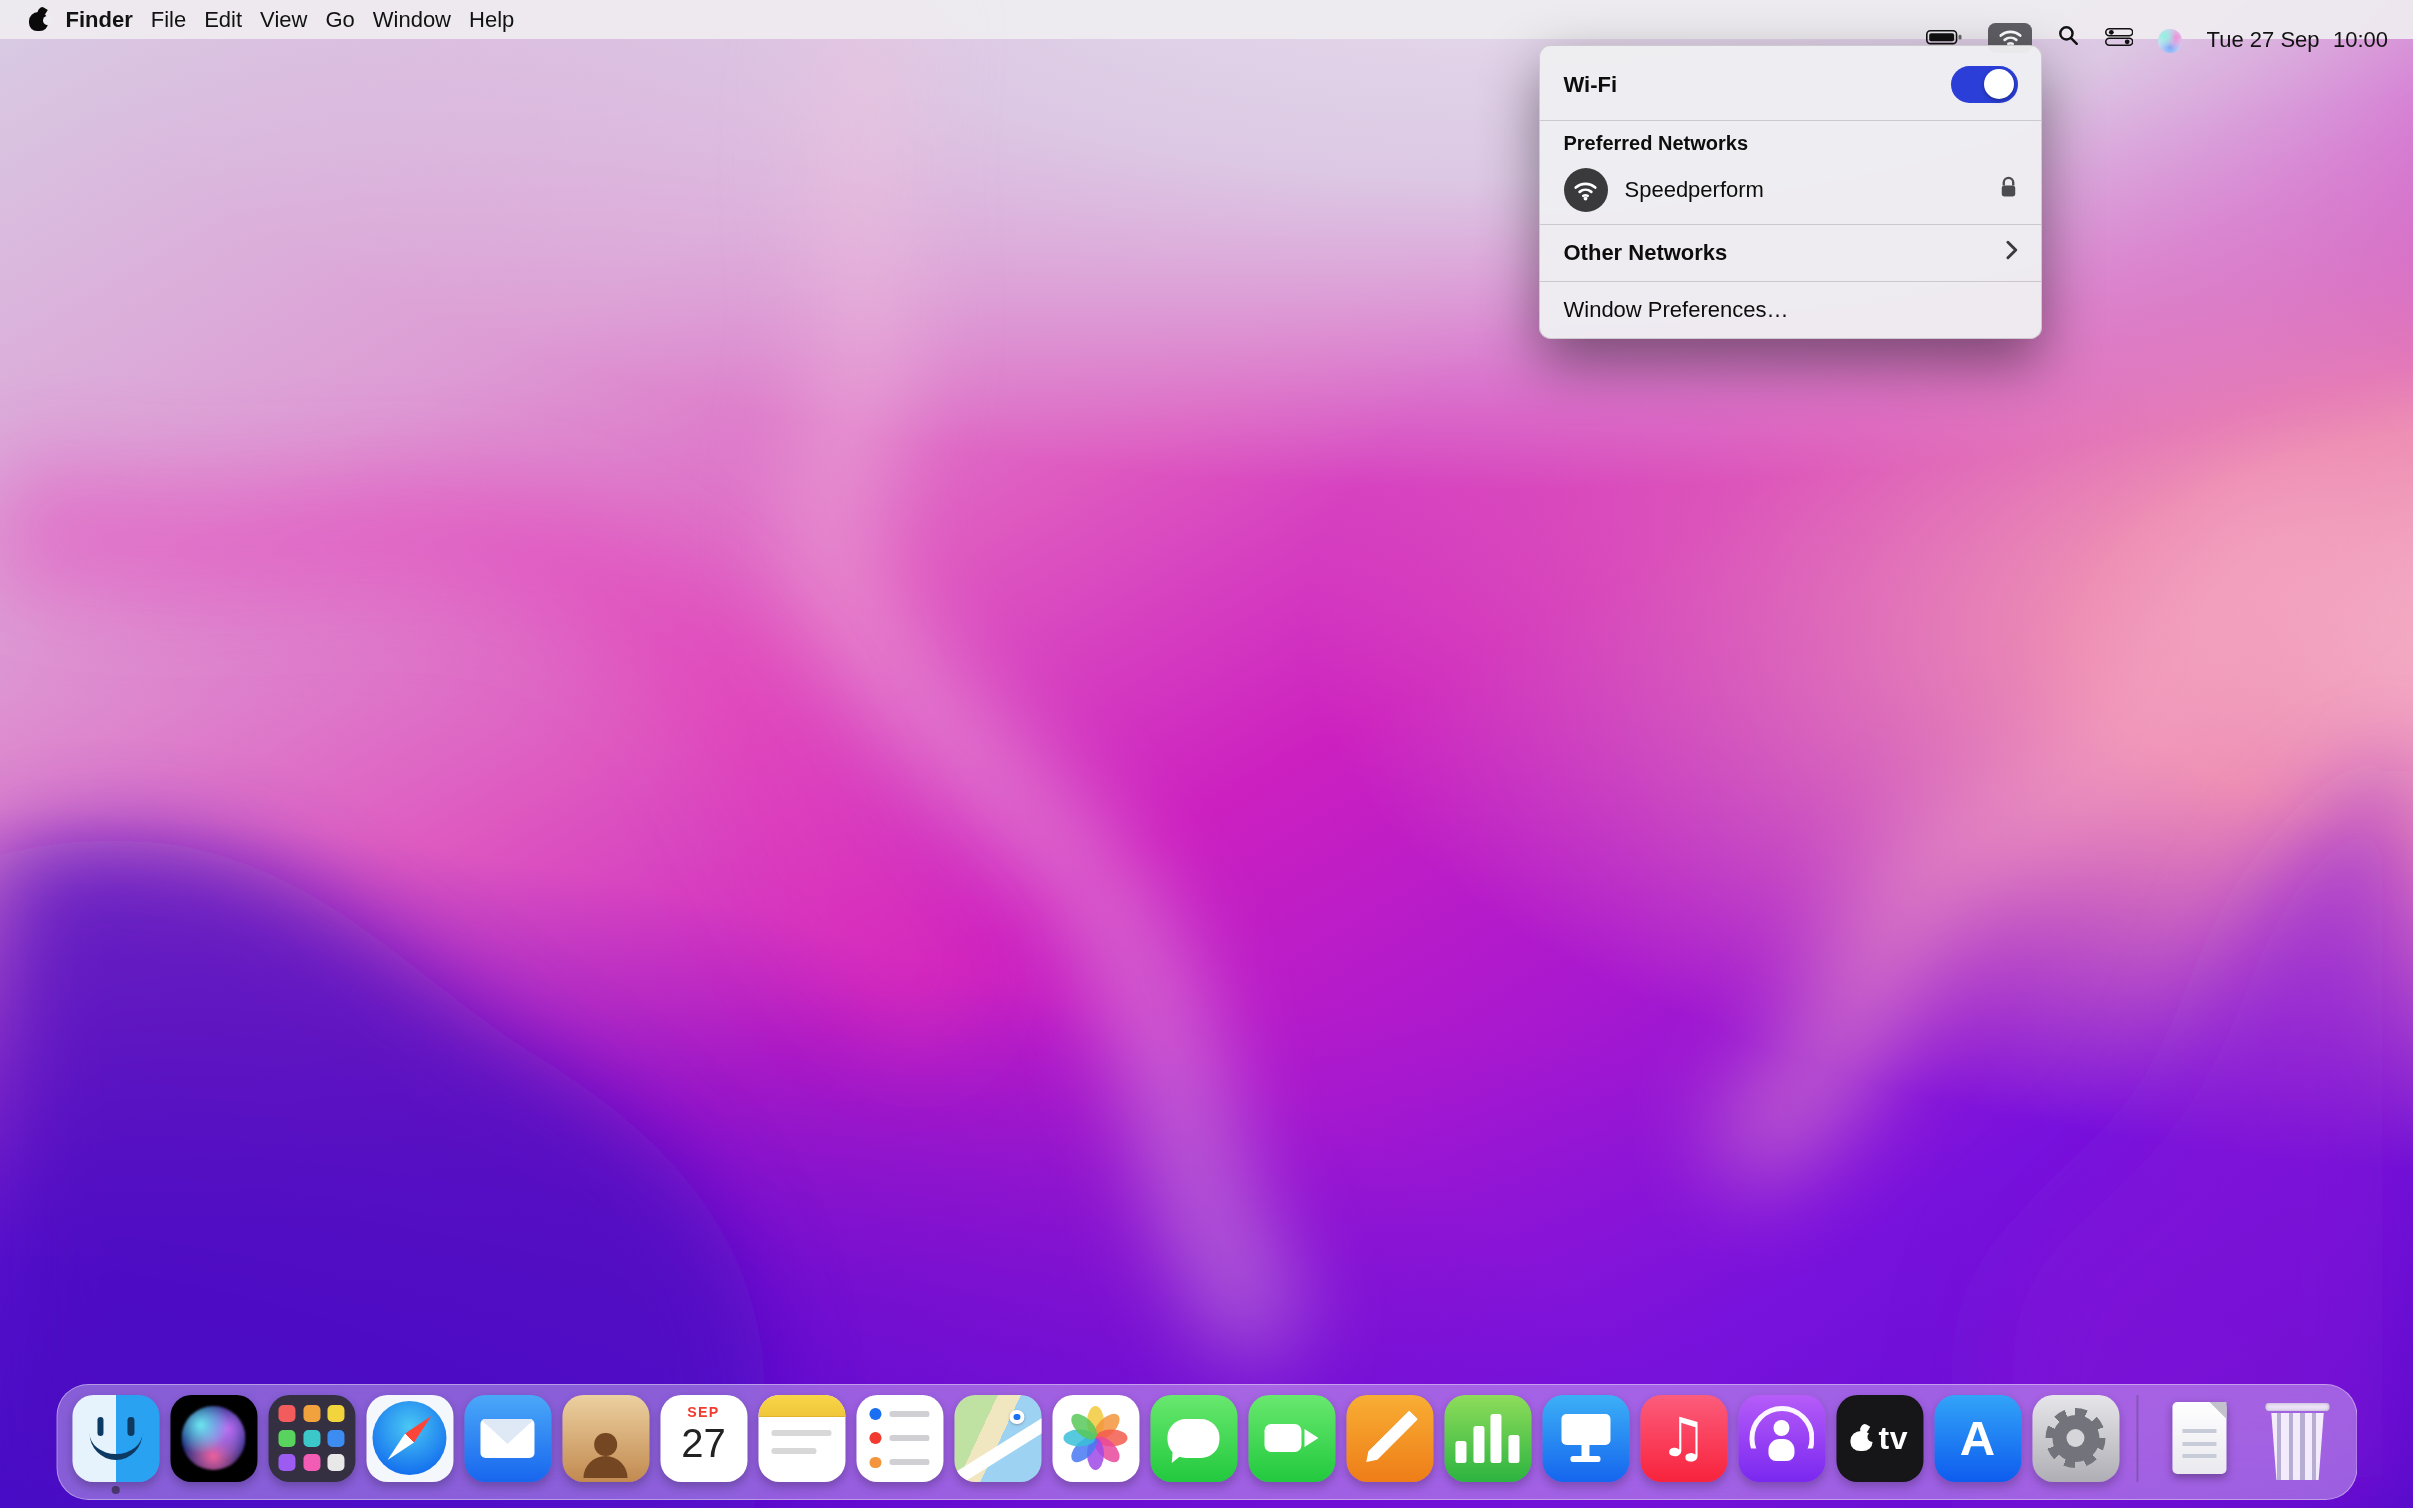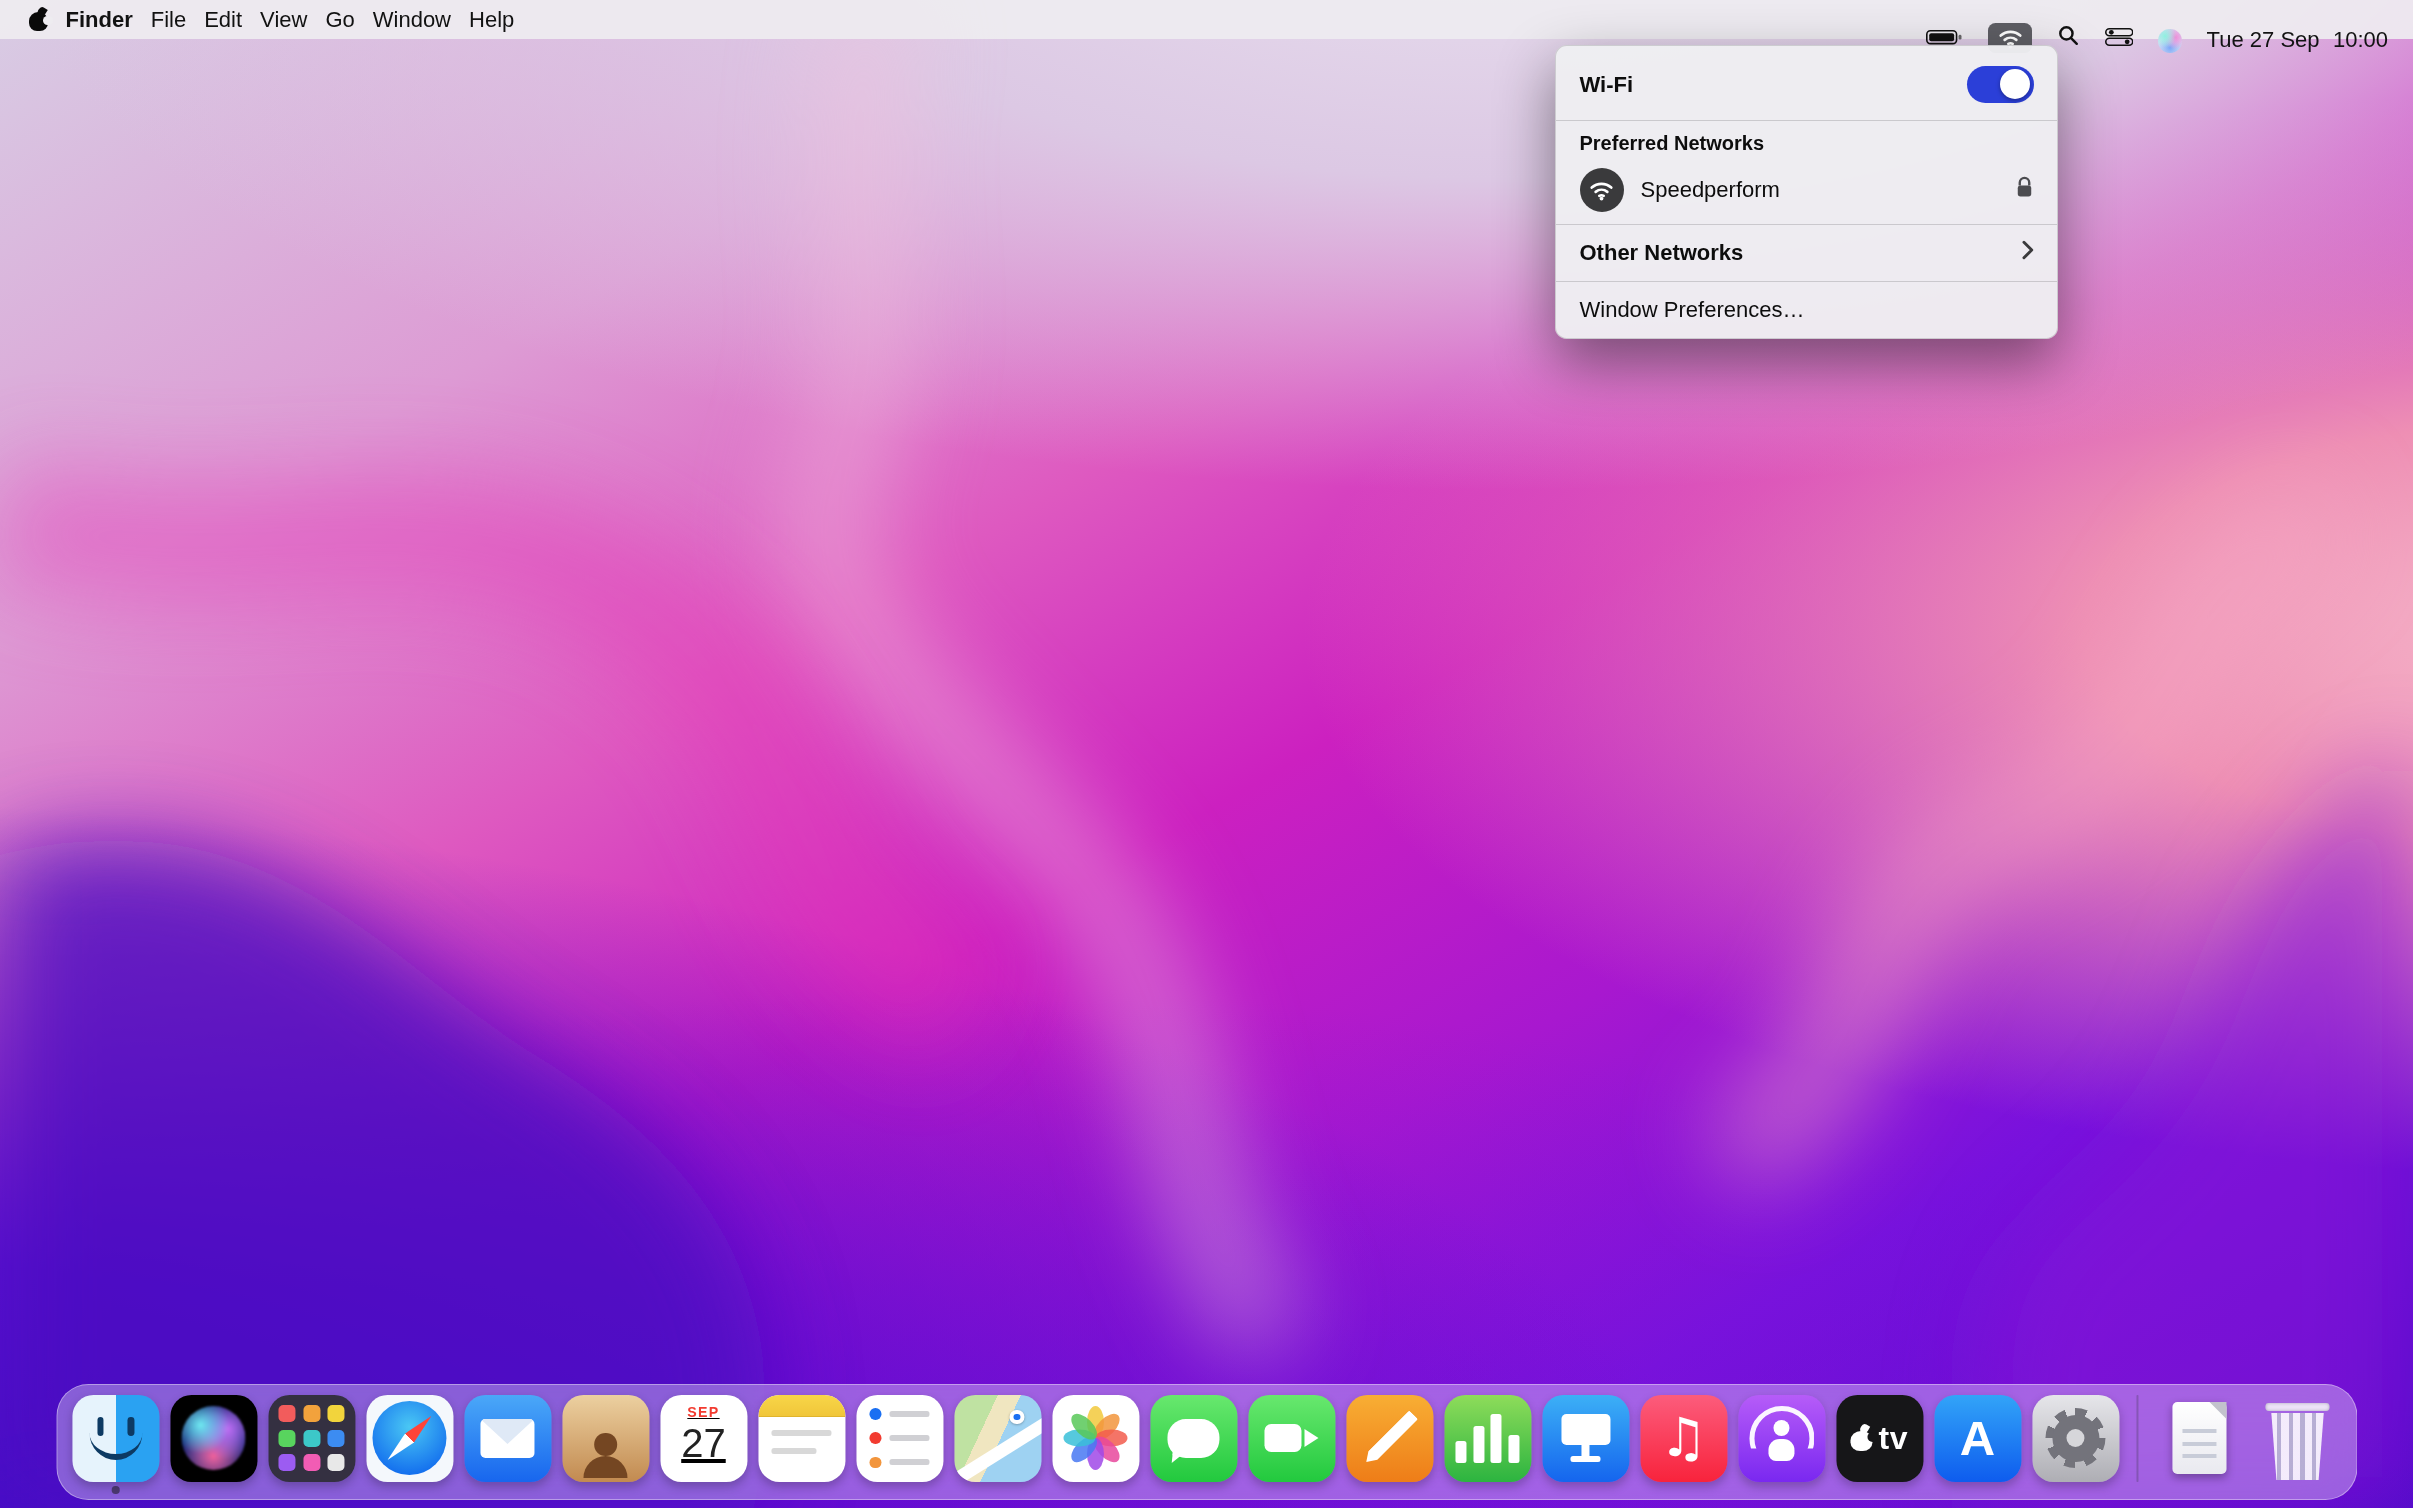--- a/index.html
+++ b/index.html
@@ -42,21 +42,21 @@
       radial-gradient(circle at 30% 30%, #8ef0e0, rgba(142,240,224,0) 48%),
       radial-gradient(circle at 72% 35%, #f08ad8, rgba(240,138,216,0) 52%),
       radial-gradient(circle at 50% 78%, #7aa8f8, rgba(122,168,248,0) 55%),
       radial-gradient(circle, #eef2fa 0%, #c4d4f0 100%); }
   .clock { display:flex; gap:13.4px; font-size:22px; }
 
   
   .wifi-panel { position:fixed; top:45px; left:1539px; width:503px; z-index:60;
     background:rgba(238,238,241,.96); border:0.8px solid rgba(0,0,0,.14);
     border-radius:11.7px; box-shadow:0 23.5px 59px rgba(0,0,0,.45);
-    padding:8.4px 0 10px; color:#0d0d0d; font-size:22px;margin-left:16px; }
+    padding:8.4px 0 10px; color:#0d0d0d; font-size:22px; }
   .wp-row { display:flex; align-items:center; padding:11.7px 23.5px; }
   .wp-title { font-weight:700; flex:1; }
   .wp-sep { height:0.8px; background:rgba(0,0,0,.15); margin:5px 0; }
   .wp-header { font-size:20px; font-weight:700; padding:6.7px 23.5px 5px; }
   .net-row { display:flex; align-items:center; gap:17px; padding:7.5px 23.5px; }
   .net-circle { width:44px; height:44px; border-radius:50%; flex:0 0 44px;
     display:flex; align-items:center; justify-content:center; color:#fff; }
   .net-circle.gray { background:var(--network-icon-gray, #3a3a3c); }
   .net-circle.blue { background:var(--accent-blue, #0a84ff); }
   .net-name { flex:1; }
@@ -121,21 +121,21 @@
     border-top:25px solid #dfe9f6; }
   
   .tile.contacts { background:linear-gradient(180deg,#ecd0a0,#c28a50);
     display:flex; align-items:flex-end; justify-content:center; }
   .person { width:49px; height:50px; position:relative; }
   .person::before { content:""; position:absolute; top:1.7px; left:50%; transform:translateX(-50%);
     width:22.6px; height:22.6px; border-radius:50%; background:#744622; }
   .person::after { content:""; position:absolute; bottom:3.4px; left:50%; transform:translateX(-50%);
     width:44px; height:22.6px; border-radius:22.6px 22.6px 0 0; background:#744622; }
   
-  .tile.calendar { background:#fff; display:flex; flex-direction:column; align-items:center;text-decoration:underline; }
+  .tile.calendar { background:#fff; display:flex; flex-direction:column; align-items:center; }
   .cal-month { margin-top:9.2px; font-size:14.2px; font-weight:700; color:#f23b30; letter-spacing:1.3px; }
   .cal-day { font-size:40px; font-weight:300; color:#222; line-height:1.15; }
   
   .tile.notes { background:#fff; }
   .notes-band { height:22.6px; background:linear-gradient(180deg,#f8d648,#f0c63a); border-bottom:1.7px solid #e0b42c; }
   .notes-line { height:5.9px; background:#d8d8d8; border-radius:2.5px; margin:12.6px 13.4px 0; }
   .notes-line.short { width:52%; }
   
   .tile.reminders { background:#fff; display:flex; flex-direction:column; justify-content:center; gap:12.6px; padding:0 13.4px; }
   .rem-row { display:flex; align-items:center; gap:8.4px; }

